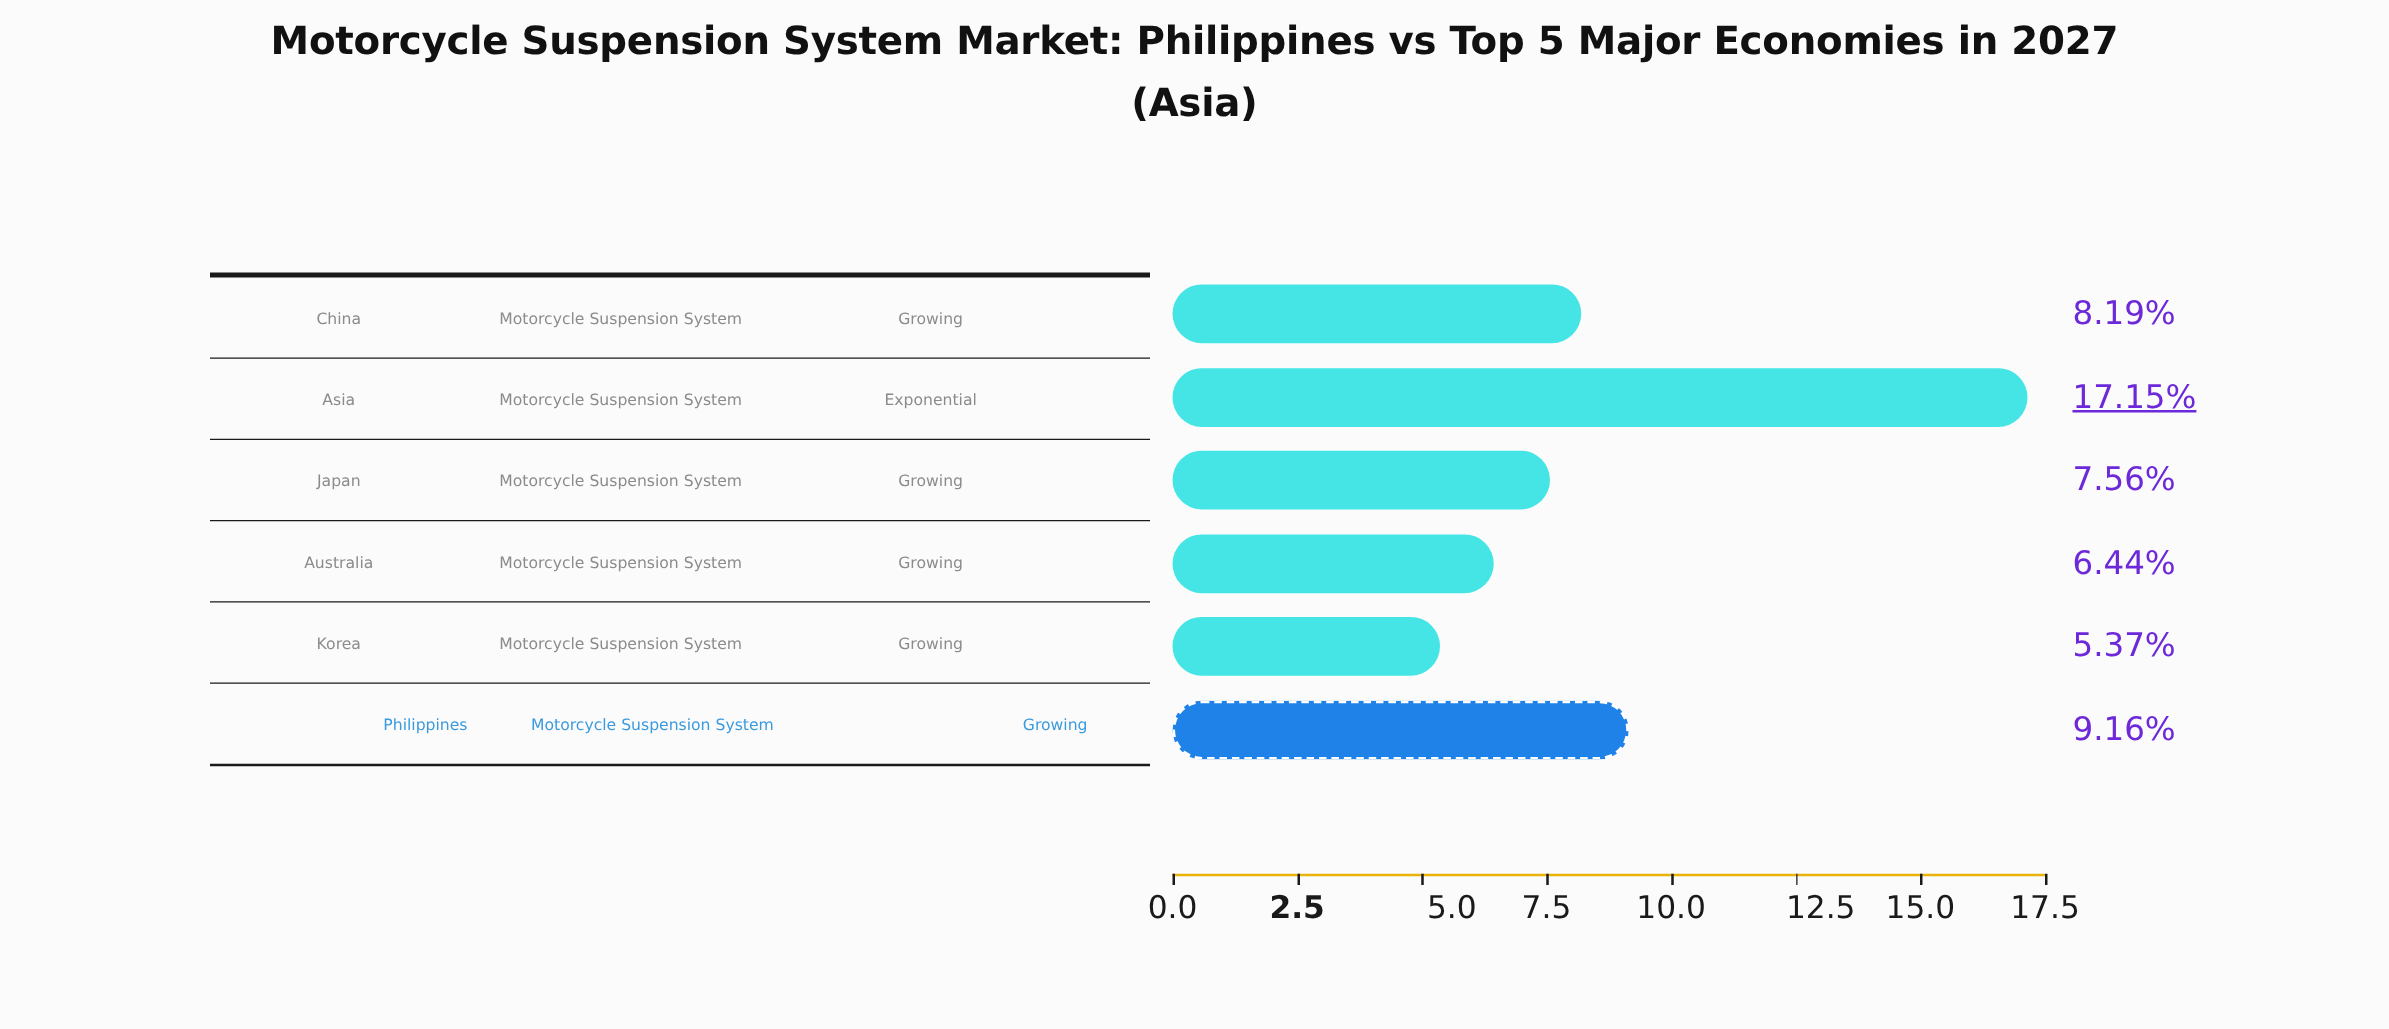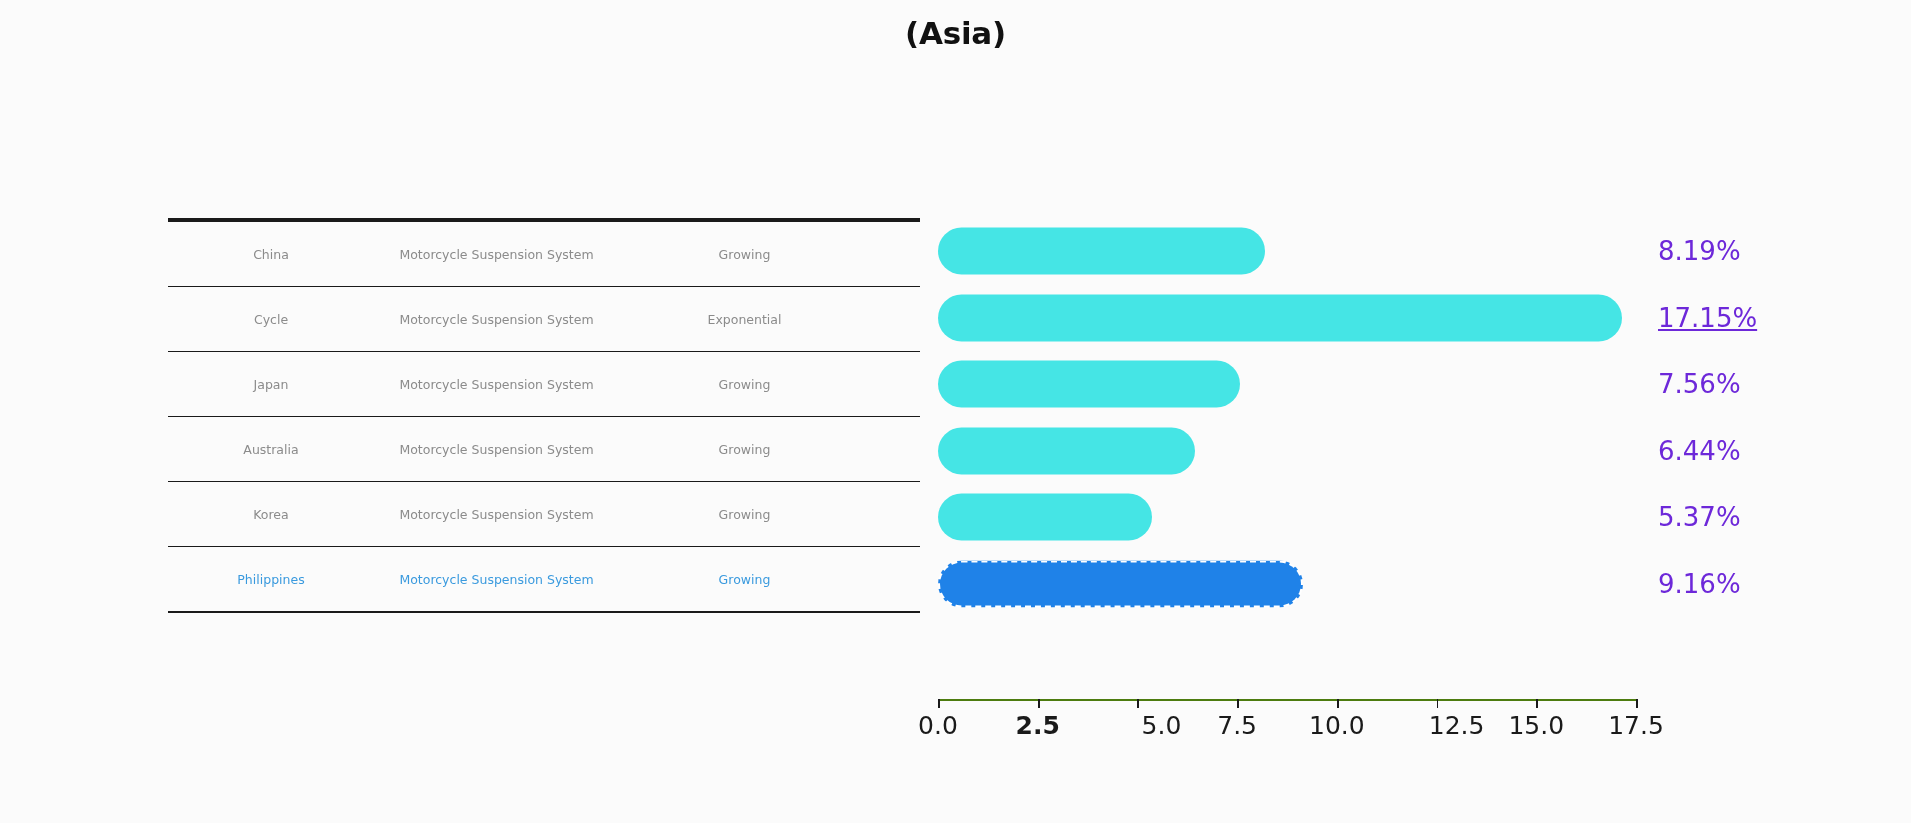--- a/index.html
+++ b/index.html
@@ -26,21 +26,21 @@
   .trow{
     display:flex;align-items:center;height:64px;width:100%;
   }
   .trow.head{height:47px;}
   .cell{font-size:12.5px;color:#8b8b8b;text-align:center;
         font-family:"DejaVu Sans", sans-serif;}
   .trow.head .cell{color:#111;font-weight:bold;font-size:12.5px;}
   .c-country{width:206px;}
   .c-product{width:245px;}
   .c-life{width:251px;}
-  .trow.hl .cell{color:#3a9ade;}
+  .trow.hl .cell{color:#3a9ade;text-align:right;}
 
   
   #chart{position:absolute;left:938px;top:218px;}
   .barrow{height:66.5px;position:relative;}
   .bar{
     position:absolute;left:0;top:50%;transform:translateY(-50%);
     height:47px;border-radius:26px;background:#45e5e5;
   }
   .bar.hl{
     background:#1f82e8;
@@ -48,51 +48,52 @@
     box-sizing:border-box;
   }
   .vlabel{
     position:absolute;top:50%;transform:translateY(-50%);
     font-size:26px;color:#6d28d9;white-space:nowrap;
     font-family:"DejaVu Sans", sans-serif;
   }
   
   #axis{
     position:absolute;left:938px;top:699px;width:698px;height:2px;
-    background:#4d7c0f;
+    background:#eab308;
   }
   .tick{
     position:absolute;top:0;width:1.8px;height:9px;background:#1a1a1a;
   }
   .ticklabel{
     position:absolute;top:12px;font-size:25px;color:#1a1a1a;
     transform:translateX(-50%);white-space:nowrap;
     font-family:"DejaVu Sans", sans-serif;
   }
 </style>
 </head>
 <body>
 
 <div id="title">
+  <span>Motorcycle Suspension System Market: Philippines vs Top 5 Major Economies in 2027</span>
   <span class="l2">(Asia)</span>
 </div>
 
 <div id="table">
   <div class="rule"></div>
   <div class="rule"></div>
 
   <div class="trow">
     <div class="cell c-country">China</div>
     <div class="cell c-product">Motorcycle Suspension System</div>
     <div class="cell c-life">Growing</div>
   </div>
   <div class="rule thin"></div>
 
   <div class="trow">
-    <div class="cell c-country">Cycle</div>
+    <div class="cell c-country">Asia</div>
     <div class="cell c-product">Motorcycle Suspension System</div>
     <div class="cell c-life">Exponential</div>
   </div>
   <div class="rule thin"></div>
 
   <div class="trow">
     <div class="cell c-country">Japan</div>
     <div class="cell c-product">Motorcycle Suspension System</div>
     <div class="cell c-life">Growing</div>
   </div>

